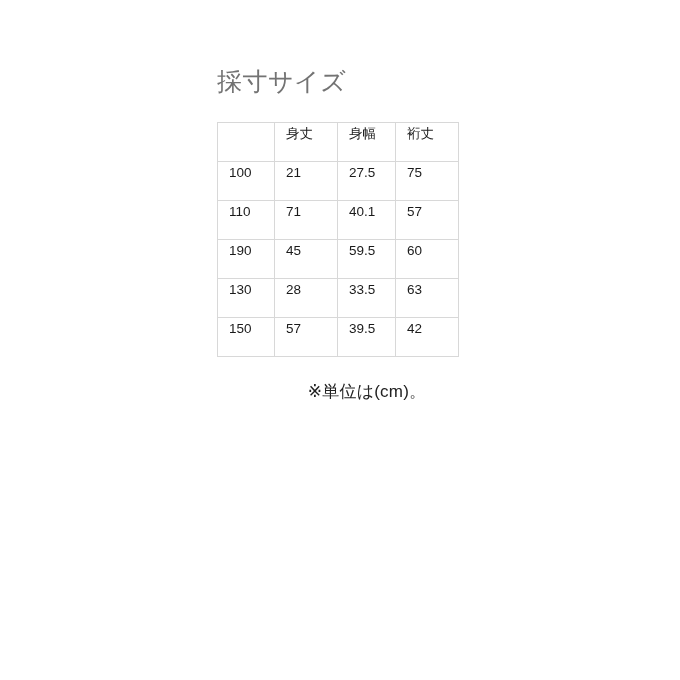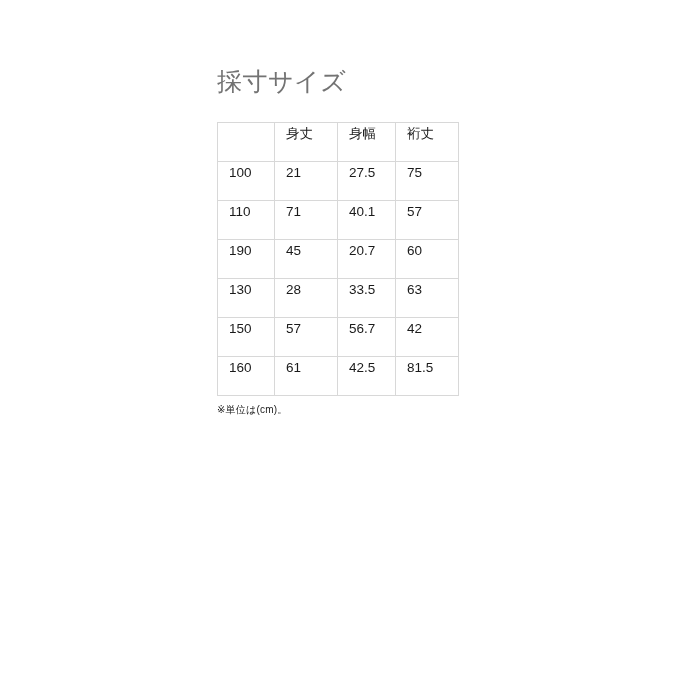--- a/index.html
+++ b/index.html
@@ -54,24 +54,25 @@
     box-sizing: border-box;
   }
   table.size-table th {
     font-weight: 400;
   }
   col.c0 { width: 57px; }
   col.c1 { width: 63px; }
   col.c2 { width: 58px; }
   col.c3 { width: 63px; }
   .note {
-    margin-top: 7px;
-    font-size: 10px;
+    margin-top: 23px;
+    font-size: 17px;
     color: #222222;
     letter-spacing: 0.2px;
+    text-align: center;
   }
 </style>
 </head>
 <body>
 
 <div class="page">
   <div class="content">
 
     <h1 class="title">採寸サイズ</h1>
 
@@ -99,39 +100,33 @@
         </tr>
         <tr>
           <td>110</td>
           <td>71</td>
           <td>40.1</td>
           <td>57</td>
         </tr>
         <tr>
           <td>190</td>
           <td>45</td>
-          <td>20.7</td>
+          <td>59.5</td>
           <td>60</td>
         </tr>
         <tr>
           <td>130</td>
           <td>28</td>
           <td>33.5</td>
           <td>63</td>
         </tr>
         <tr>
           <td>150</td>
           <td>57</td>
-          <td>56.7</td>
+          <td>39.5</td>
           <td>42</td>
-        </tr>
-        <tr>
-          <td>160</td>
-          <td>61</td>
-          <td>42.5</td>
-          <td>81.5</td>
         </tr>
       </tbody>
     </table>
 
     <div class="note">※単位は(cm)。</div>
   </div>
 </div>
 
 </body></html>

